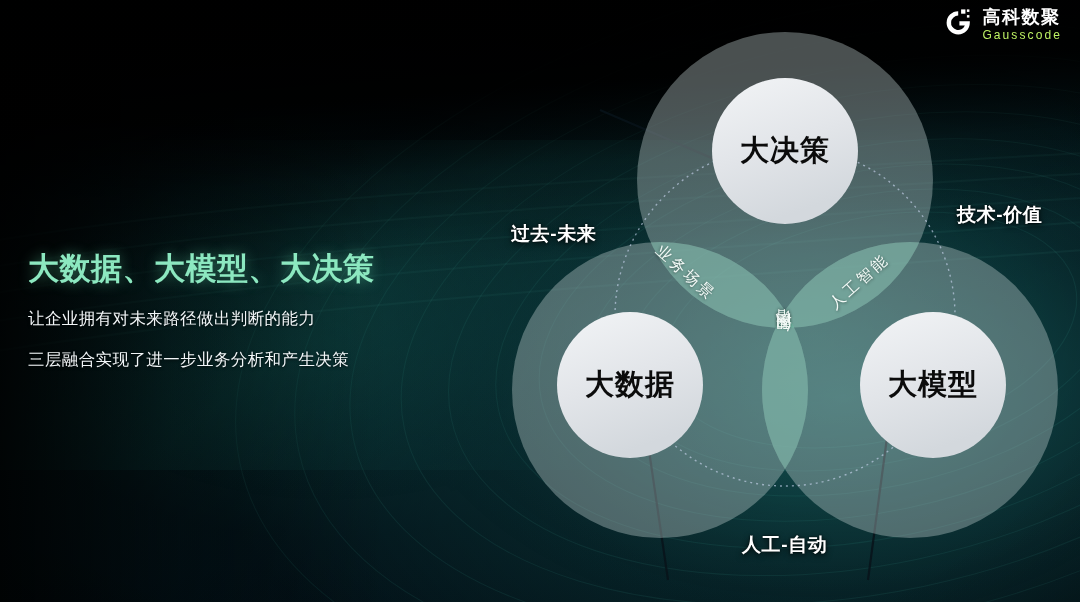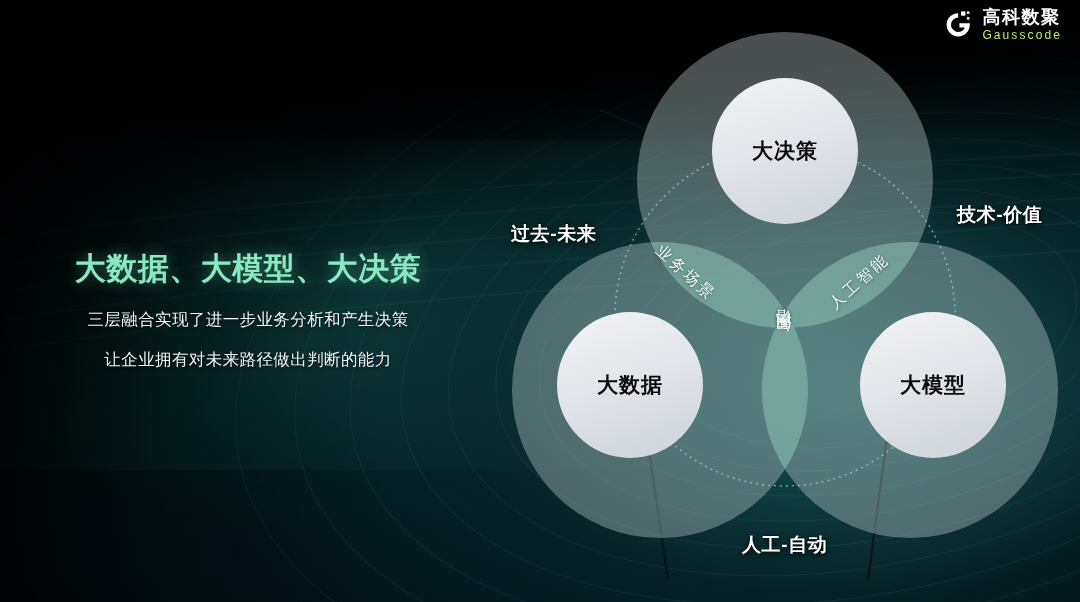--- a/index.html
+++ b/index.html
@@ -31,35 +31,35 @@
   .bg-ripples { opacity:.5; }
   .bg-vignette {
     background:
       radial-gradient(ellipse 1200px 760px at 50% 50%, rgba(0,0,0,0) 48%, rgba(0,0,0,.55) 88%, rgba(0,0,0,.8) 100%),
       linear-gradient(90deg, rgba(0,0,0,.85) 0%, rgba(0,0,0,.35) 16%, rgba(0,0,0,0) 36%);
   }
 
   
   .logo {
     position:absolute; top:8px; right:18px;
-    display:flex; align-items:center; gap:9px;
+    display:flex; gap:9px;
   }
   .logo-mark { width:30px; height:30px; flex:0 0 30px; }
   .logo-text { display:flex; flex-direction:column; line-height:1; }
   .logo-cn {
     color:#ffffff; font-size:18px; font-weight:700;
     letter-spacing:1.5px; margin-bottom:3px;
   }
   .logo-en {
     color:#bef264; font-size:12px; font-weight:400;
     letter-spacing:2.1px;
   }
 
   
-  .left-block { position:absolute; left:28px; top:248px; width:440px;text-align:center; }
+  .left-block { position:absolute; left:28px; top:248px; width:440px; }
   .headline {
     color:#8ce8c0;
     font-size:31px; font-weight:700; letter-spacing:.5px;
     text-shadow:0 0 14px rgba(106,226,176,.45);
     white-space:nowrap;
   }
   .subline {
     color:#f2f6f8; font-size:16.5px; font-weight:400;
     letter-spacing:.4px; margin-top:19px;
     text-shadow:0 1px 3px rgba(0,0,0,.75);
@@ -77,21 +77,21 @@
     letter-spacing:.6px; white-space:nowrap;
     text-shadow:0 2px 6px rgba(0,0,0,.9), 0 0 2px rgba(0,0,0,.9);
   }
   .axis-left   { left:511px; top:193px;margin-top:28px; }
   .axis-right  { left:957px; top:202px; }
   .axis-bottom { left:742px; top:532px; }
 
   
   .core-label {
     position:absolute;
-    color:#0b0b0b; font-size:21px; font-weight:700;
+    color:#0b0b0b; font-size:29px; font-weight:700;
     letter-spacing:1px; white-space:nowrap;
     transform:translate(-50%,-50%);
   }
   .core-top    { left:785px; top:151px; }
   .core-left   { left:630px; top:385px; }
   .core-right  { left:933px; top:385px;text-align:right; }
 
   
   .lens-label {
     position:absolute;
@@ -218,22 +218,22 @@
   <div class="lens-label lens-bl">业务场景</div>
   <div class="lens-label lens-br">人工智能</div>
   <div class="lens-label lens-bt">知识图谱</div>
 
   <div class="axis-label axis-left">过去-未来</div>
   <div class="axis-label axis-right">技术-价值</div>
   <div class="axis-label axis-bottom">人工-自动</div>
 
   <div class="left-block">
     <div class="headline">大数据、大模型、大决策</div>
+    <div class="subline second">让企业拥有对未来路径做出判断的能力</div>
     <div class="subline">三层融合实现了进一步业务分析和产生决策</div>
-    <div class="subline second">让企业拥有对未来路径做出判断的能力</div>
   </div>
 
   <div class="logo">
     <div class="logo-mark">
       <svg viewBox="0 0 30 30" width="30" height="30">
         <path d="M15.2 3.2 A11.6 11.6 0 1 0 26.8 14.8 L26.8 13.2 L16.4 13.2 L16.4 17.6 L21.9 17.6 A7.2 7.2 0 1 1 15.2 7.6 Z" fill="#ffffff"></path>
         <rect x="18.1" y="1.4" width="4.3" height="4.3" fill="#ffffff"></rect>
         <rect x="23.9" y="1.4" width="2.5" height="2.5" fill="#ffffff"></rect>
         <rect x="23.9" y="7.1" width="2.5" height="2.5" fill="#ffffff"></rect>
       </svg>

